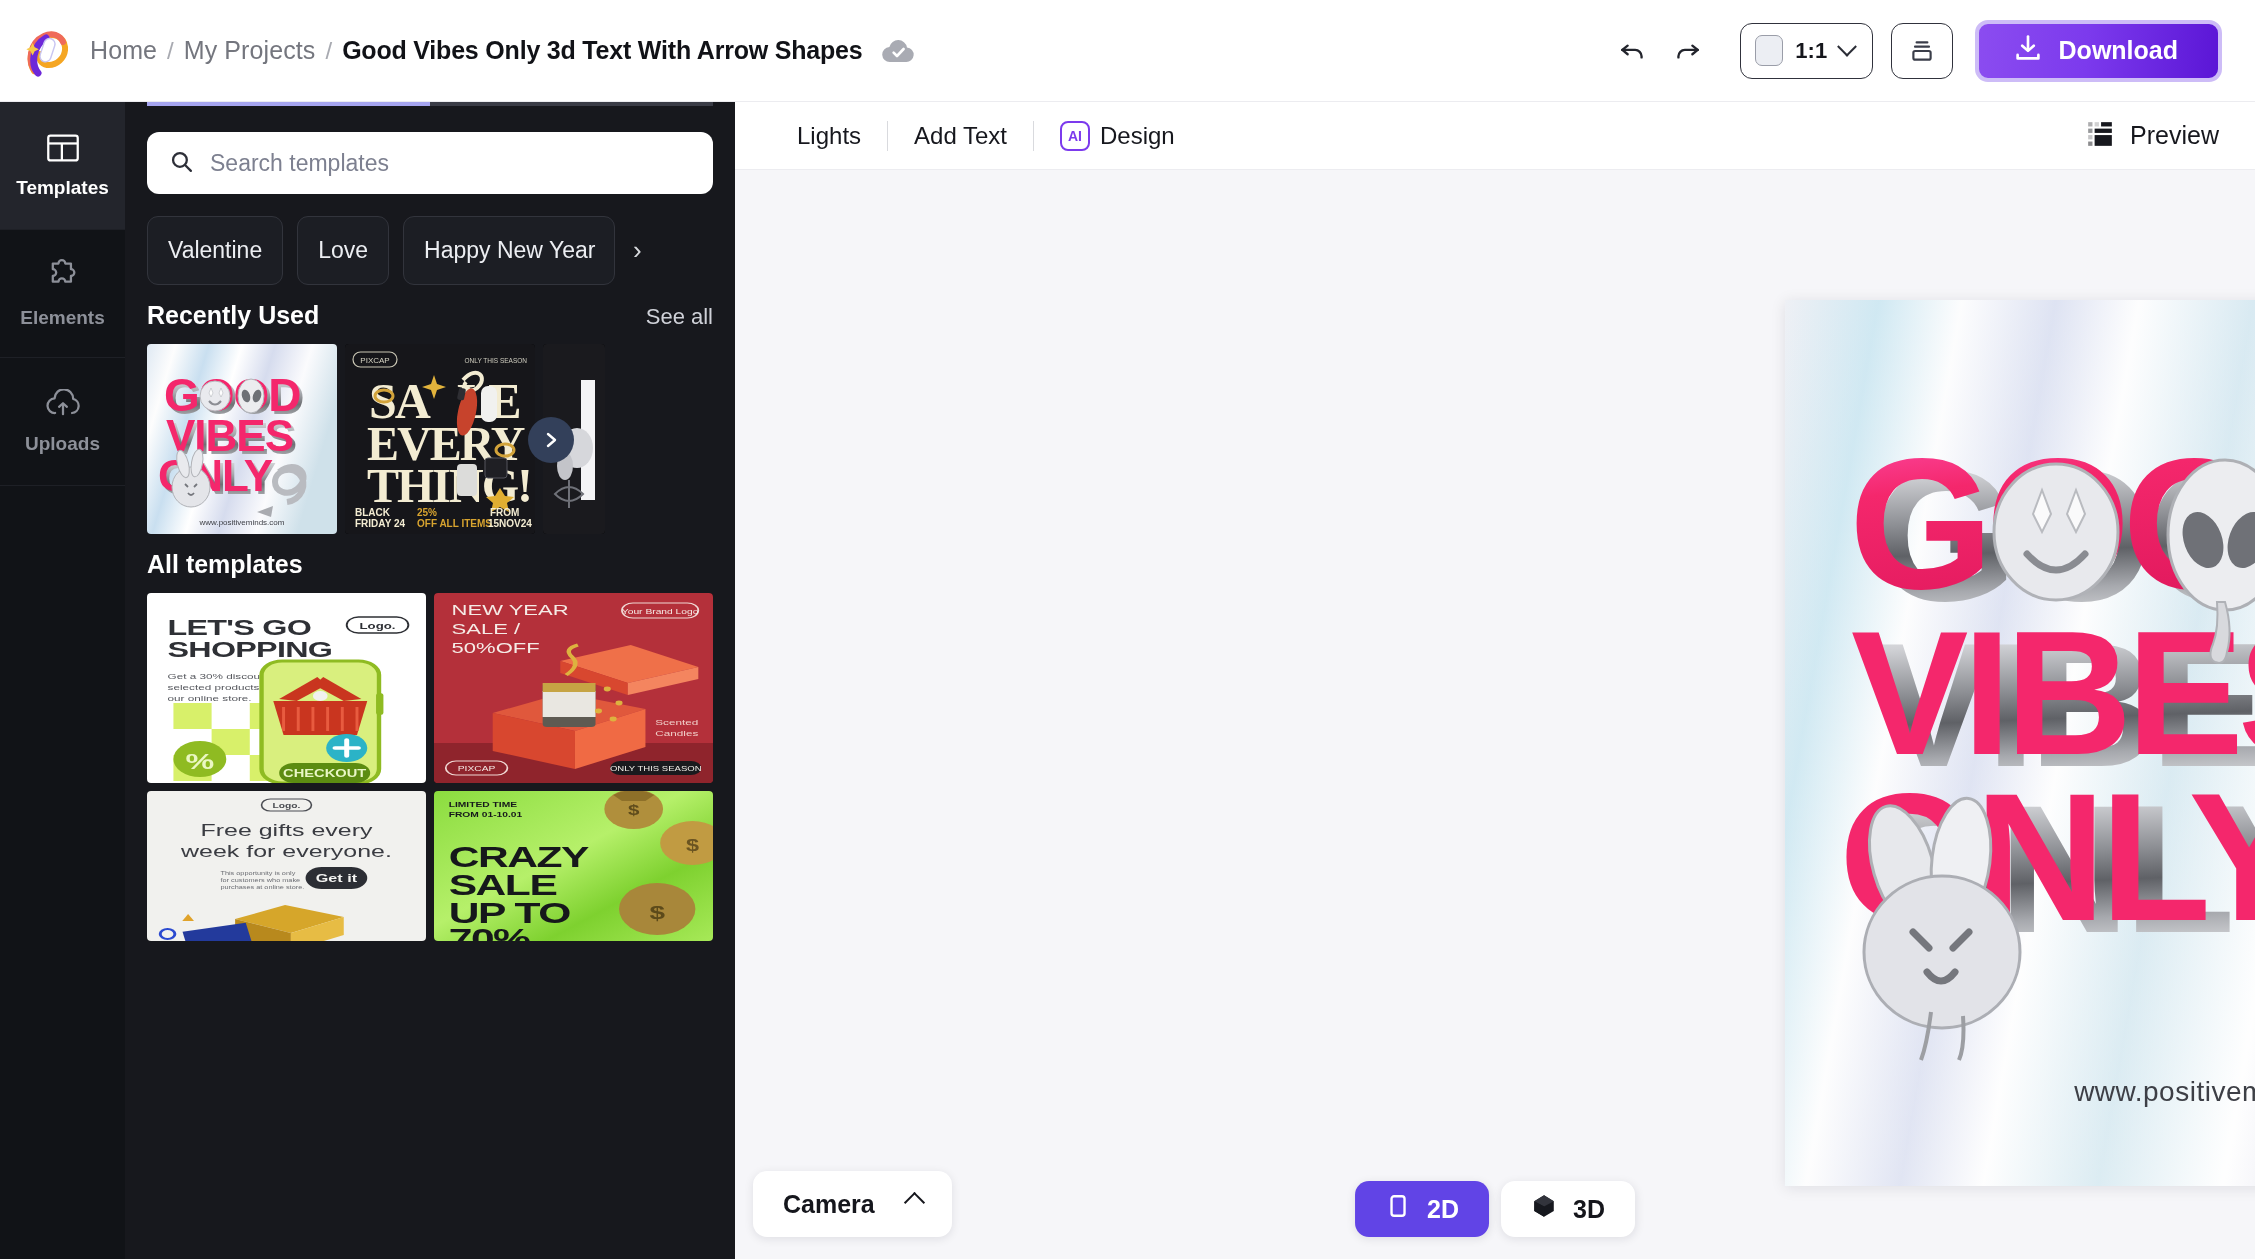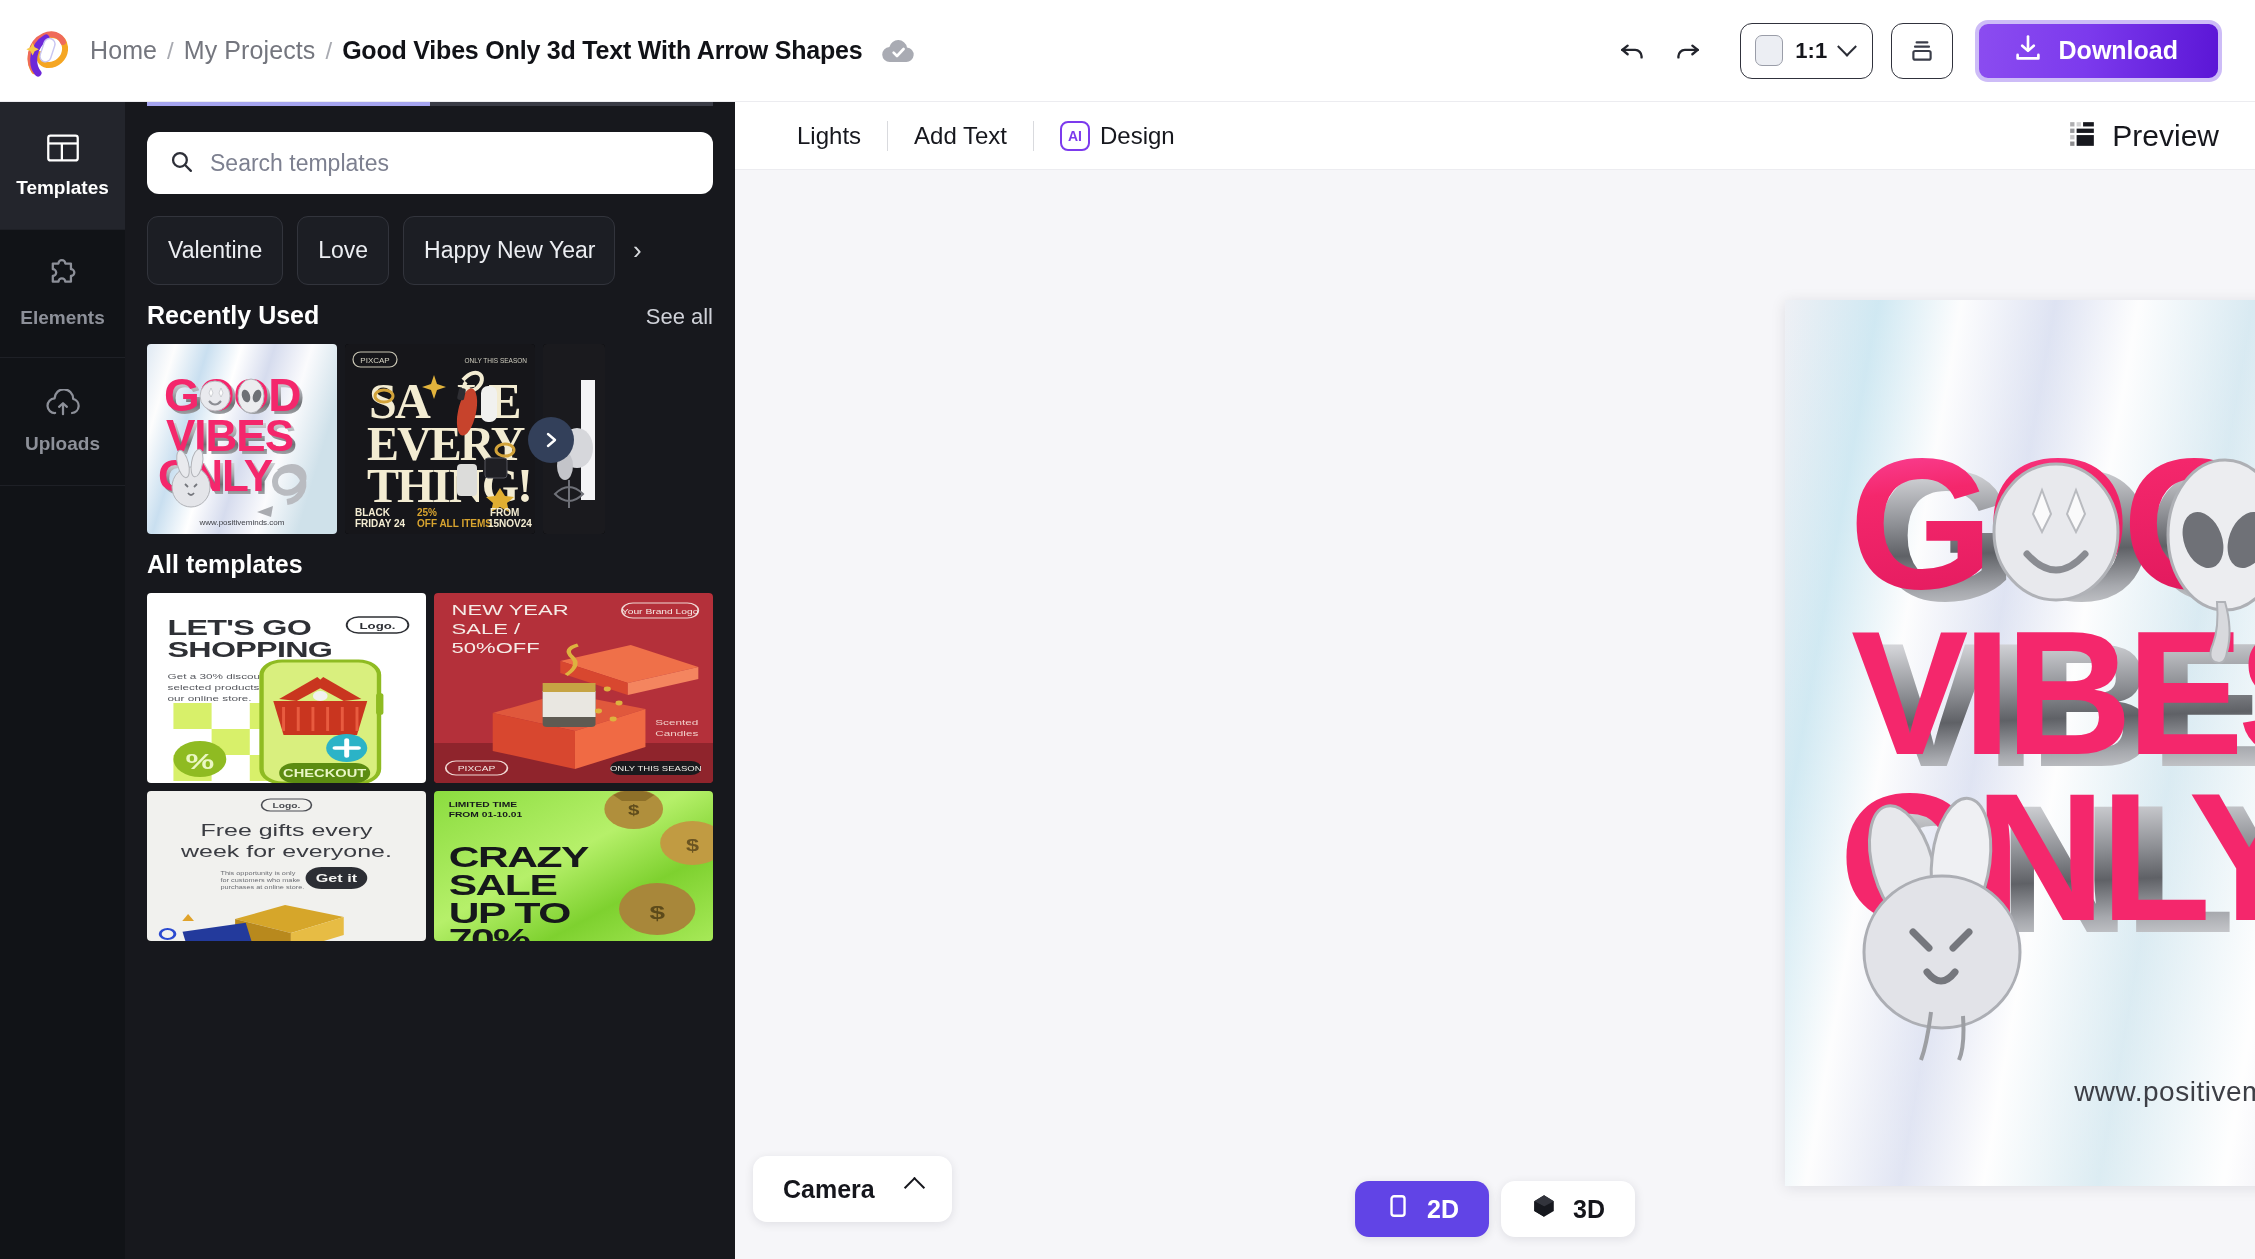--- a/index.html
+++ b/index.html
@@ -124,21 +124,21 @@
   }
   .stage-tab { font-size: 24px; color: #16171d; padding: 0 26px; cursor: pointer; }
   .vdiv { width: 1px; height: 30px; background: #d9dade; }
   .ai-badge {
     width: 30px; height: 30px; border: 2px solid #7c3aed; border-radius: 8px;
     color: #7c3aed; font-size: 14px; font-weight: bold; display: flex; align-items: center; justify-content: center;
     margin-right: 10px;
   }
   .stage-tab.ai { display: flex; align-items: center; }
   .preview-btn { margin-left: auto; display: flex; align-items: center; gap: 16px; cursor: pointer; }
-  .preview-label { font-size: 30px; color: #16171d; }
+  .preview-label { font-size: 25px; color: #16171d; }
 
   .stage-main { flex: 1; position: relative; display: flex; align-items: center; justify-content: center; }
 
   
   .artboard {
     position: absolute; left: 1050px; top: 130px; width: 886px; height: 886px;
     box-shadow: 0 2px 14px rgba(20,20,40,.10);
     background:
       linear-gradient(100deg,
         rgba(255,255,255,.0) 0%, rgba(183,226,240,.55) 9%, rgba(255,255,255,.85) 17%,
@@ -150,21 +150,21 @@
   }
   .art-inner { position: absolute; inset: 0; }
   .art-url {
     position: absolute; left: 0; right: 0; bottom: 78px; text-align: center;
     font-size: 28px; color: #3d3f46; letter-spacing: .5px;
   }
 
   
   .stage-bottom { position: absolute; left: 0; right: 0; bottom: 22px; height: 74px; }
   .camera-btn {
-    position: absolute; left: 18px; bottom: 15px; height: 66px; padding: 0 30px;
+    position: absolute; left: 18px; bottom: 0; height: 66px; padding: 0 30px;
     background: #fff; border-radius: 14px; box-shadow: 0 2px 10px rgba(18,18,40,.10);
     display: flex; align-items: center; gap: 32px; cursor: pointer;
   }
   .camera-label { font-size: 25px; color: #15161c; font-weight: 600; }
   .caret-up { width: 15px; height: 15px; border-left: 2.6px solid #15161c; border-top: 2.6px solid #15161c;
               transform: rotate(45deg); margin-bottom: 4px; }
   .mode-group { position: absolute; left: 50%; transform: translateX(-50%); bottom: 0; display: flex; gap: 12px; }
   .mode-btn {
     height: 56px; padding: 0 30px; border-radius: 14px; background: #fff;
     display: flex; align-items: center; gap: 16px; cursor: pointer;

